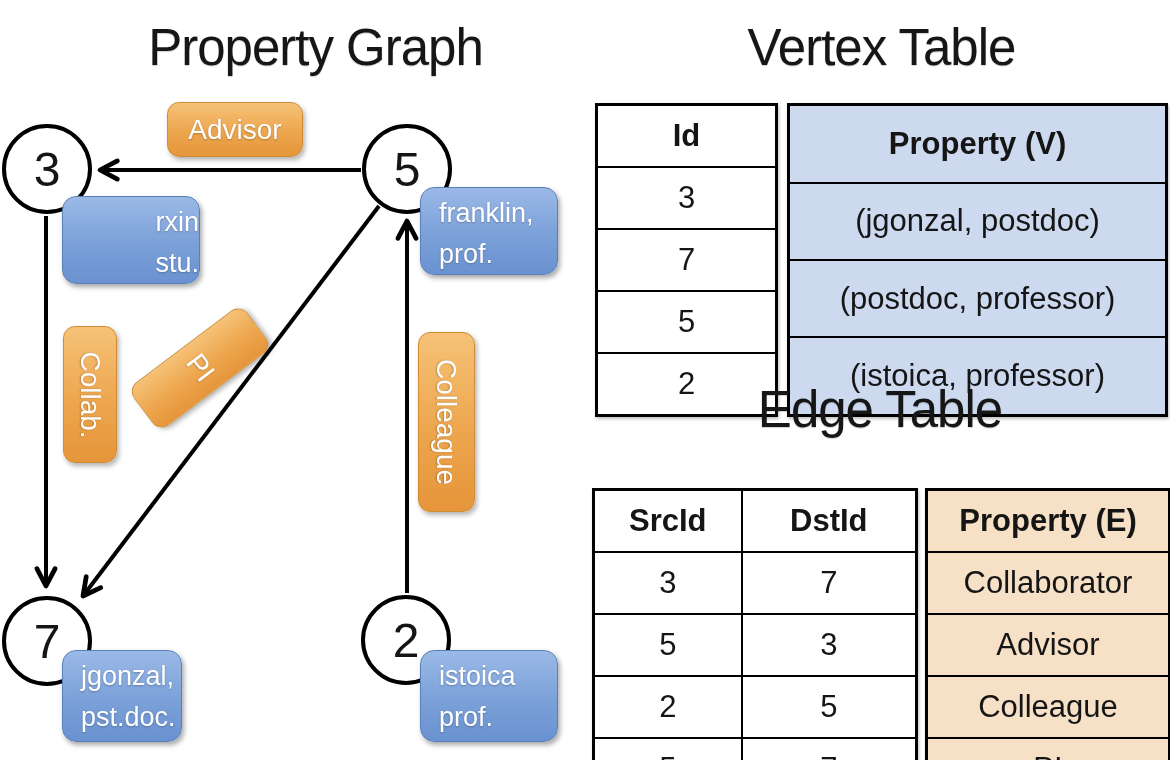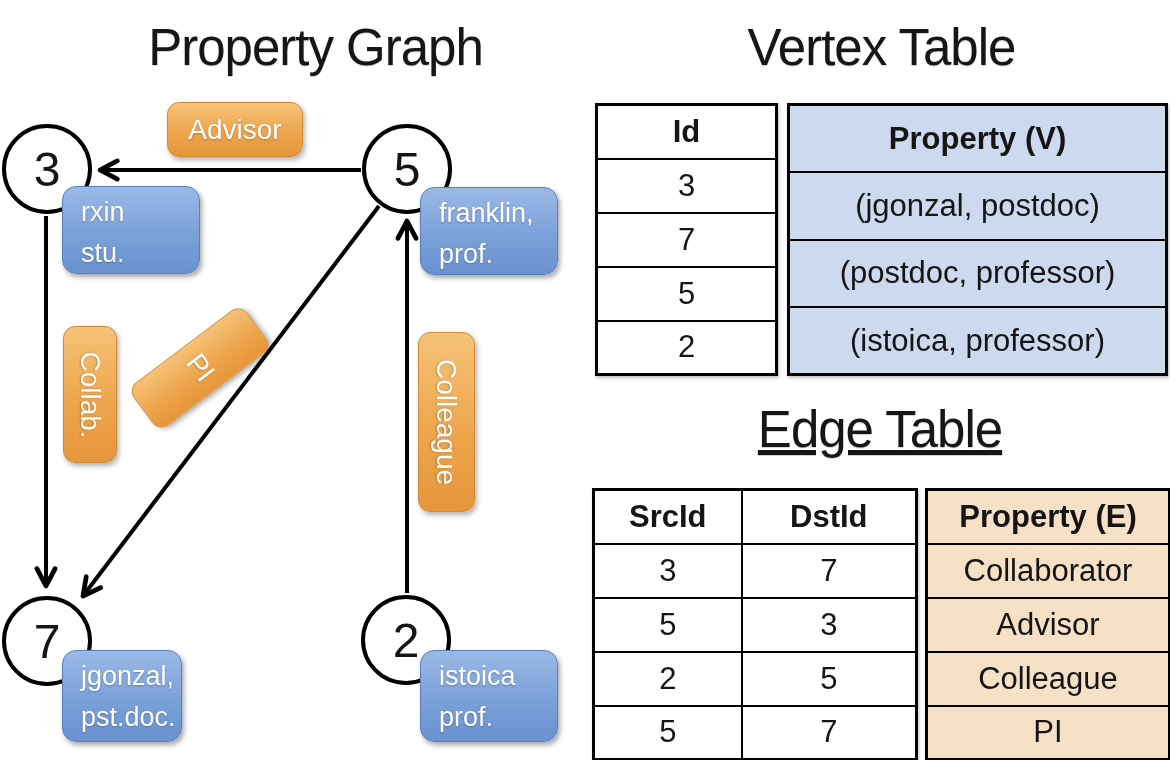--- a/index.html
+++ b/index.html
@@ -37,21 +37,21 @@
   .chip.tilted{transform:rotate(-37deg);}
   
   .tblwrap{position:absolute;display:flex;}
   table.tbl{
     border-collapse:collapse;table-layout:fixed;
     box-shadow:1px 2px 3px rgba(0,0,0,0.25);
   }
   table.tbl{border:3px solid #000;}
   table.tbl td{
     border:2px solid #000;text-align:center;vertical-align:middle;
-    padding:4px;font-size:31px;color:#151515;overflow:hidden;white-space:nowrap;
+    padding:12px;font-size:31px;color:#151515;overflow:hidden;white-space:nowrap;
   }
   table.tbl tr{height:54px;}
   td.hdr{font-weight:bold;}
   td.vfill{background:var(--vertex-cell-bg,#cdd9ef);}
   td.efill{background:var(--edge-cell-bg,#f6e0c6);}
 </style>
 </head>
 <body>
 
 <div class="stage">
@@ -76,21 +76,21 @@
   <div class="vertex-circle" style="left:362px;top:124px;">
     <span>5</span>
   </div>
   <div class="vertex-circle" style="left:2px;top:596px;">
     <span>7</span>
   </div>
   <div class="vertex-circle" style="left:361px;top:595px;">
     <span>2</span>
   </div>
 
-  <div class="card" style="left:62px;top:186px;width:138px;height:88px;">
+  <div class="card" style="left:62px;top:196px;width:138px;height:88px;text-align:right;">
     <div>rxin</div>
     <div>stu.</div>
   </div>
   <div class="card" style="left:420px;top:187px;width:138px;height:88px;">
     <div>franklin,</div>
     <div>prof.</div>
   </div>
   <div class="card" style="left:62px;top:650px;width:120px;height:92px;">
     <div>jgonzal,</div>
     <div>pst.doc.</div>
@@ -146,21 +146,21 @@
       <tr>
             <td class="vfill">(postdoc, professor)</td>
           </tr>
       <tr>
             <td class="vfill">(istoica, professor)</td>
           </tr>
     </tbody>
       </table>
   </div>
 
-  <h1 class="panel-title" style="left:592px;top:400px;width:576px;text-decoration:underline;">Edge Table</h1>
+  <h1 class="panel-title" style="left:592px;top:380px;width:576px;">Edge Table</h1>
 
   <div class="tblwrap" style="left:592px;top:488px;gap:7px;">
     <table class="tbl" style="width:323px;">
       <colgroup>
           <col style="width:148px">
           <col style="width:175px">
         </colgroup>
       <tbody>
           <tr>
         <td class="hdr">SrcId</td>

